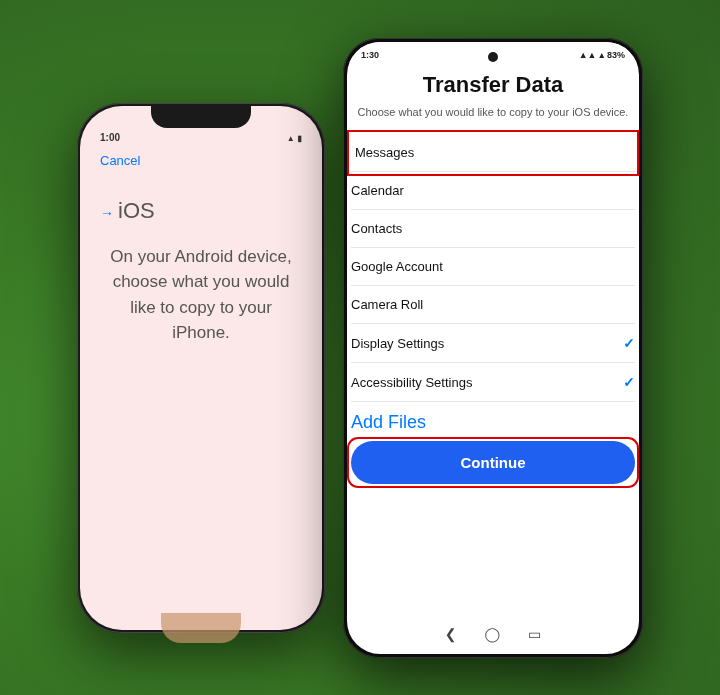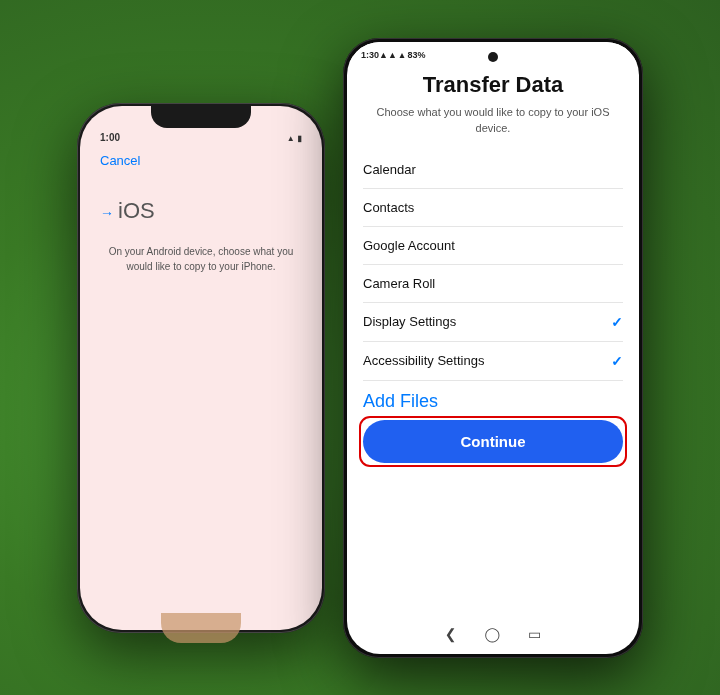--- a/index.html
+++ b/index.html
@@ -120,21 +120,21 @@
 
     .iphone-title {
       font-size: 18px;
       font-weight: 700;
       color: #1a1a1a;
       line-height: 1.3;
       margin-bottom: 16px;
     }
 
     .iphone-subtitle {
-      font-size: 10px;
+      font-size: 17px;
       color: #555;
       line-height: 1.5;
     }
 
     
     .samsung {
       width: 300px;
       height: 620px;
       background: #0d0d0d;
       border-radius: 36px;
@@ -161,40 +161,41 @@
       border-radius: 50%;
       position: absolute;
       top: 14px;
       left: 50%;
       transform: translateX(-50%);
       z-index: 10;
     }
 
     .samsung-status-bar {
       display: flex;
+      justify-content: space-between;
       align-items: center;
       padding: 8px 14px 2px;
       font-size: 9px;
       font-weight: 600;
       color: #222;
       flex-shrink: 0;
       background: #fff;
     }
 
     .samsung-status-right {
       display: flex;
       align-items: center;
       gap: 3px;
     }
 
     .samsung-content {
       flex: 1;
       display: flex;
       flex-direction: column;
-      padding: 0 16px 10px;
+      padding: 0 4px 10px;
       overflow: hidden;
     }
 
     .transfer-title {
       font-size: 22px;
       font-weight: 700;
       color: #111;
       text-align: center;
       margin-bottom: 6px;
       margin-top: 10px;
@@ -341,20 +342,23 @@
         </div>
       </div>
 
       <div class="samsung-content">
         <div class="transfer-title">Transfer Data</div>
         <div class="transfer-subtitle">Choose what you would like to copy to
 your iOS device.</div>
 
         <div class="transfer-list">
 
+          <div class="transfer-item highlighted">
+            <span class="item-label">Messages</span>
+          </div>
 
           <div class="transfer-item">
             <span class="item-label">Calendar</span>
           </div>
 
           <div class="transfer-item">
             <span class="item-label">Contacts</span>
           </div>
 
           <div class="transfer-item">

